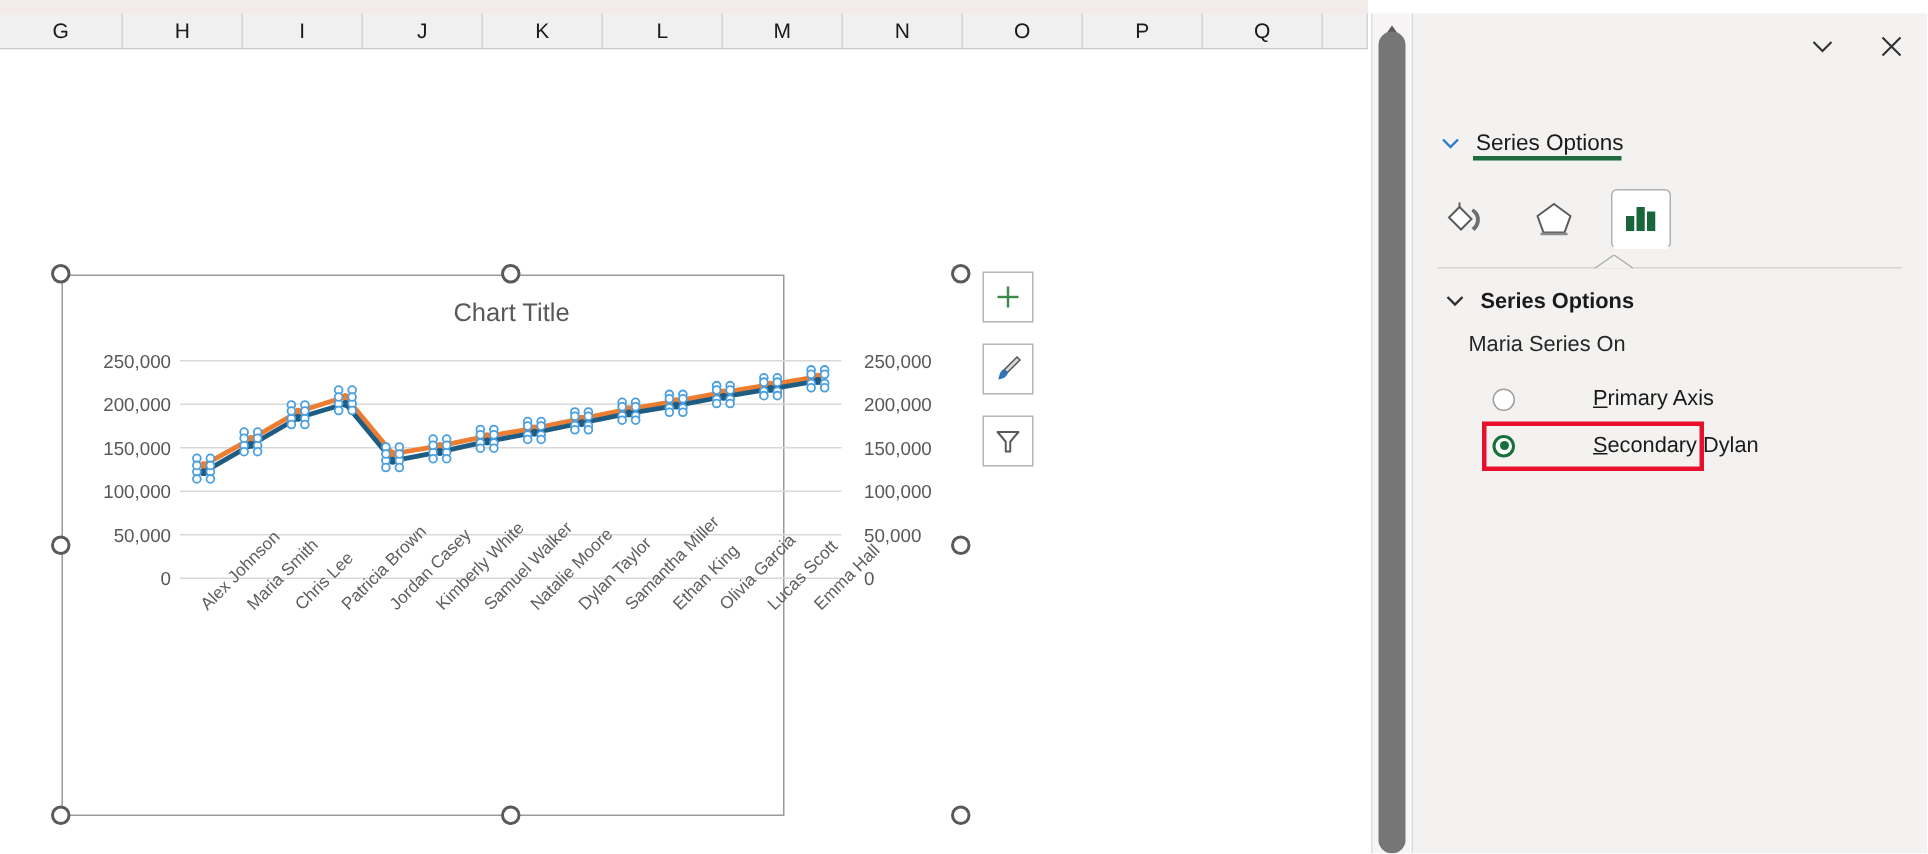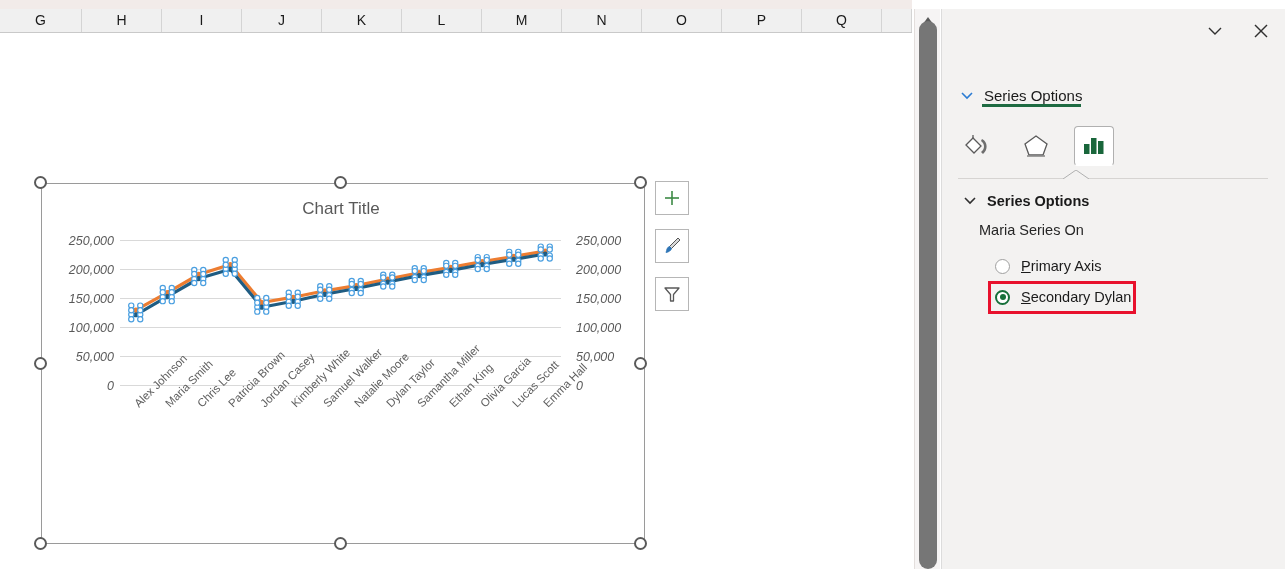--- a/index.html
+++ b/index.html
@@ -35,39 +35,39 @@
   .vscroll-up {
     position: absolute; left: 3px; top: 2px; width: 20px; height: 18px;
     display: flex; align-items: center; justify-content: center;
   }
   .vscroll-thumb {
     position: absolute; left: 4px; top: 12px; width: 18px; height: 548px;
     background: #767676; border-radius: 9px;
   }
 
   
-  .chart-obj { position: absolute; left: 41px; top: 183px; width: 604px; height: 361px; }
+  .chart-obj { position: absolute; left: 41px; top: 183px; width: 482px; height: 361px; }
   .chart-border { position: absolute; inset: 0; border: 1px solid #9a9a9a; background: #ffffff; }
   .handle {
     position: absolute; width: 13px; height: 13px; border-radius: 50%;
     background: #ffffff; border: 2px solid #5a5a5a;
   }
   .h-tl { left: -7px; top: -7px; } .h-tc { left: 293px; top: -7px; } .h-tr { left: 593px; top: -7px; }
   .h-ml { left: -7px; top: 174px; }  .h-mr { left: 593px; top: 174px; }
   .h-bl { left: -7px; top: 354px; } .h-bc { left: 293px; top: 354px; } .h-br { left: 593px; top: 354px; }
 
   .chart-title {
     position: absolute; left: 0; top: 16px; width: 600px;
     text-align: center; font-size: 17px; color: #595959;
   }
 
   .plot { position: absolute; left: 79px; top: 57px; width: 441px; height: 146px; }
   .gridline { position: absolute; left: 0; width: 441px; height: 1px; background: #d9d9d9; }
   .ax-label {
-    position: absolute; font-size: 12.5px; color: #595959; white-space: nowrap; font-style: italic;
+    position: absolute; font-size: 12.5px; color: #595959; white-space: nowrap;
   }
   .ax-left { text-align: right; width: 70px; }
   .ax-right { text-align: left; width: 70px; }
 
   .svg-lines { position: absolute; left: 79px; top: 57px; width: 441px; height: 146px; overflow: visible; }
 
   .cat-labels { position: absolute; left: 60px; top: 212px; width: 520px; height: 90px; }
   .cat {
     position: absolute; font-size: 11.5px; color: #5f5f5f; white-space: nowrap;
     transform-origin: 0 0; transform: rotate(-45deg);
@@ -128,21 +128,21 @@
   .radio-row { position: absolute; display: flex; align-items: center; gap: 11px; }
   .r1 { left: 995px; top: 258px; }
   .r2 { left: 995px; top: 289px; }
   .radio {
     width: 15px; height: 15px; border-radius: 50%;
     border: 1.5px solid #a0a0a0; background: #ffffff;
     display: flex; align-items: center; justify-content: center;
   }
   .radio.on { border: 2.5px solid #17703a; }
   .radio.on::after { content: ""; width: 6px; height: 6px; border-radius: 50%; background: #17703a; }
-  .radio-label { font-size: 14.5px; color: #1a1a1a; }
+  .radio-label { font-size: 14.5px; color: #1a1a1a; margin-left: 41px; }
   .radio-label u { text-decoration: underline; }
 
   .redbox {
     position: absolute; left: 988px; top: 281px; width: 148px; height: 33px;
     border: 3px solid #e8112d; background: transparent; pointer-events: none;
   }
 </style>
 </head>
 <body>
 

